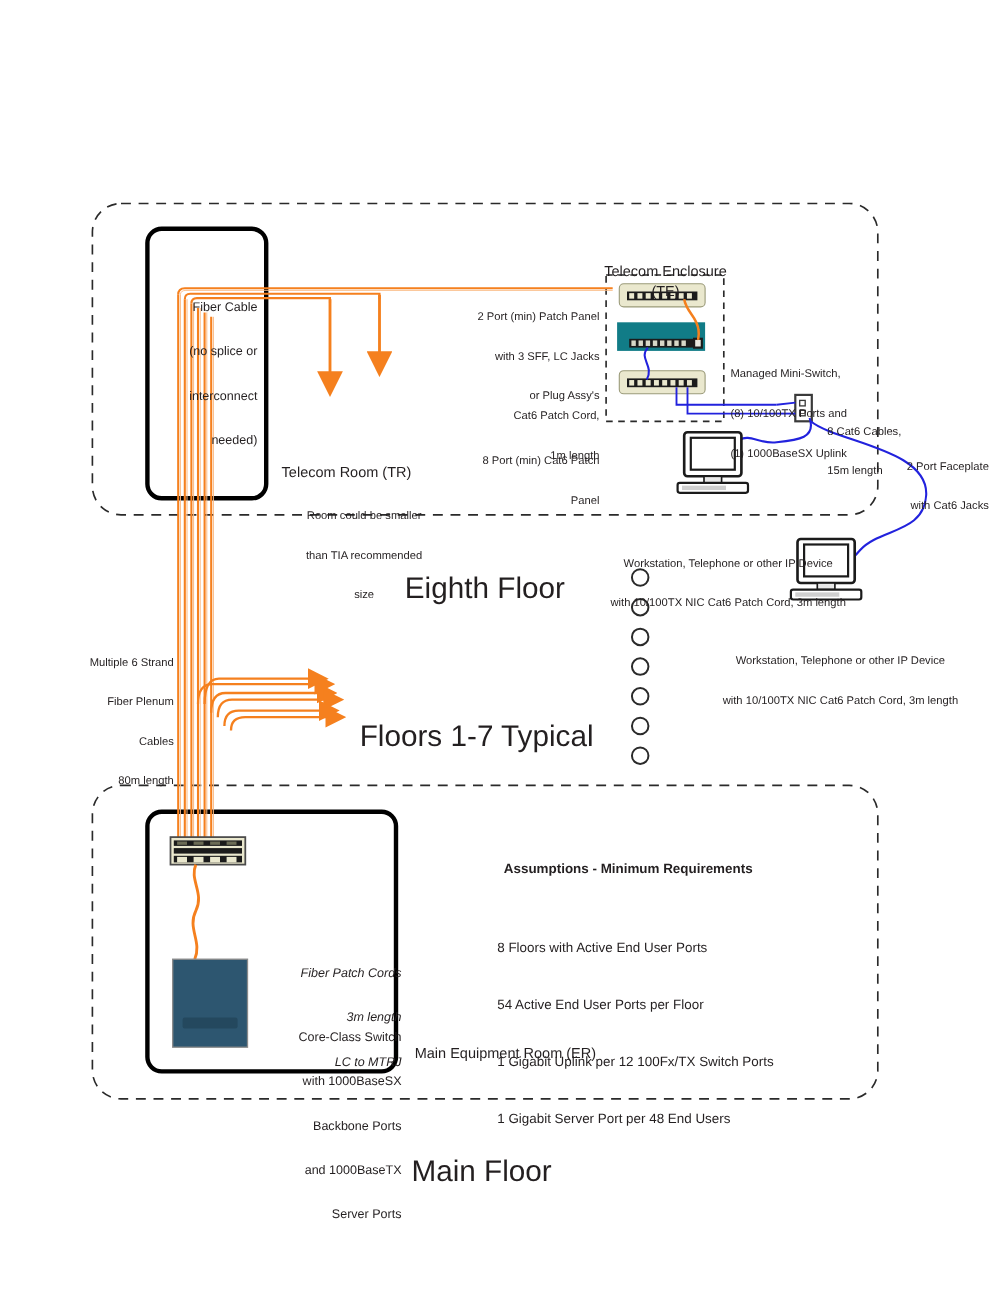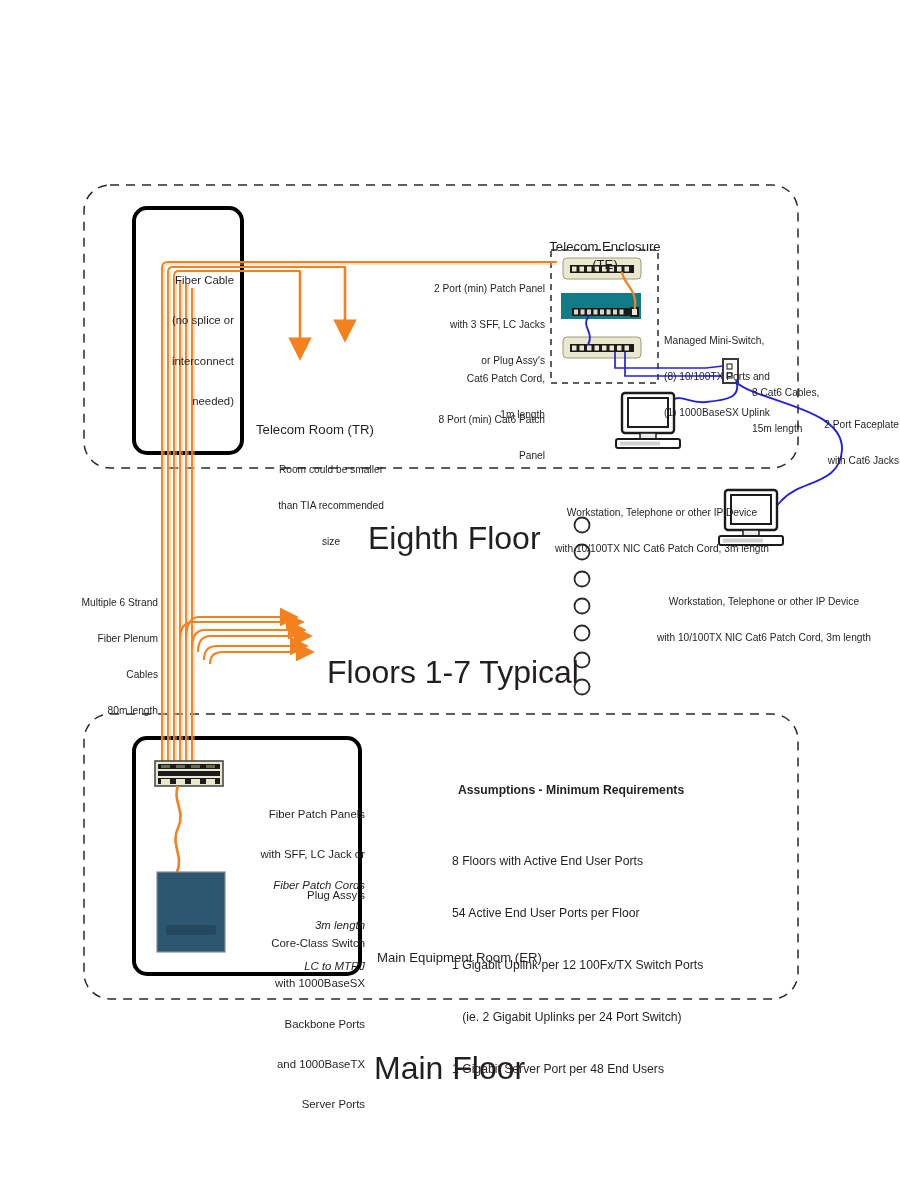--- a/index.html
+++ b/index.html
@@ -14,21 +14,21 @@
   #stage{position:absolute;left:0;top:0;width:900px;height:1180px;}
   svg.layer{position:absolute;left:0;top:0;width:900px;height:1180px;overflow:visible;}
   .txt{position:absolute;white-space:pre;line-height:1.18;margin-top:33px;}
   .ta-r{text-align:right;}
   .ta-c{text-align:center;}
   .ta-l{text-align:left;}
   .s10{font-size:10.2px;}
   .s11{font-size:11.4px;text-align:right;}
   .s12{font-size:12.2px;}
   .s13{font-size:13.2px;}
-  .s23{font-size:32px;}
+  .s23{font-size:27px;}
   .bold{font-weight:bold;}
 </style>
 </head>
 <body>
 
 <div id="stage">
 
   <svg class="layer" viewBox="0 0 900 1180">
     <defs>
       <marker id="arrOrange" markerWidth="9" markerHeight="9" refX="1" refY="4.5" orient="auto">
@@ -269,46 +269,40 @@
 
   <div class="txt s10 ta-r" style="left:40px; top:540px; width:118px;">
     <div>Multiple 6 Strand</div>
     <div>Fiber Plenum</div>
     <div>Cables</div>
     <div>80m length</div>
   </div>
 
   <div class="txt s23 ta-l" style="left:327px; top:621px;">Floors 1-7 Typical</div>
 
-  <div class="txt s11 ta-l" style="left:245px; top:748px; width:120px;">
-    <div>Fiber Patch Panels</div>
-    <div>with SFF, LC Jack or</div>
-    <div>Plug Assy's</div>
-  </div>
 
   <div class="txt s11 ta-l" style="left:245px; top:819px; width:120px;font-style:italic;">
     <div>Fiber Patch Cords</div>
     <div>3m length</div>
     <div>LC to MTRJ</div>
   </div>
 
   <div class="txt s11 ta-l" style="left:245px; top:877px; width:120px;">
     <div>Core-Class Switch</div>
     <div>with 1000BaseSX</div>
     <div>Backbone Ports</div>
     <div>and 1000BaseTX</div>
     <div>Server Ports</div>
   </div>
 
   <div class="txt s12 bold ta-l" style="left:458px; top:750px;">Assumptions - Minimum Requirements</div>
   <div class="txt s12 ta-l" style="left:452px; top:785px; width:340px; line-height:1.42;">
     <div>8 Floors with Active End User Ports</div>
     <div>54 Active End User Ports per Floor</div>
     <div>1 Gigabit Uplink per 12 100Fx/TX Switch Ports</div>
-    <div>   (ie. 2 Gigabit Uplinks per 24 Port Switch)</div>
     <div>1 Gigabit Server Port per 48 End Users</div>
   </div>
 
   <div class="txt s13 ta-l" style="left:377px; top:917px;">Main Equipment Room (ER)</div>
 
   <div class="txt s23 ta-l" style="left:374px; top:1017px;">Main Floor</div>
 
 </div>
 
 </body></html>

